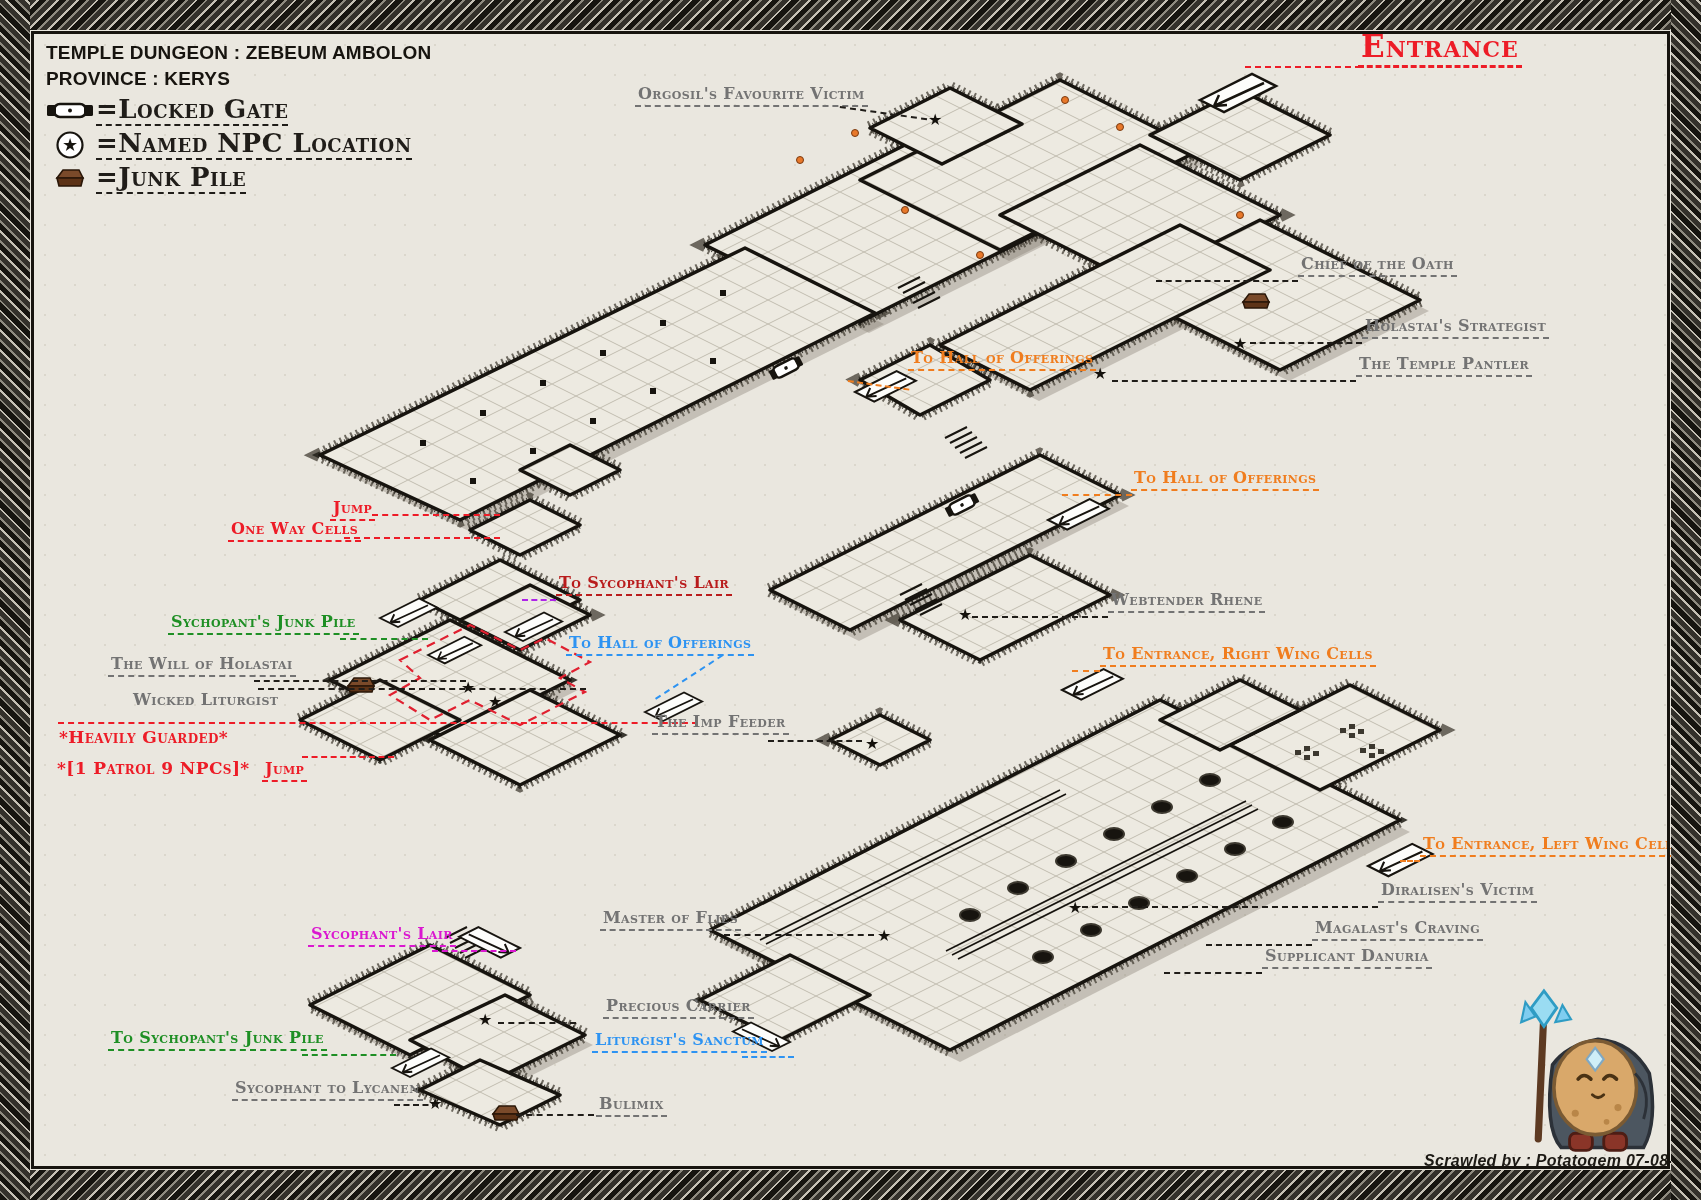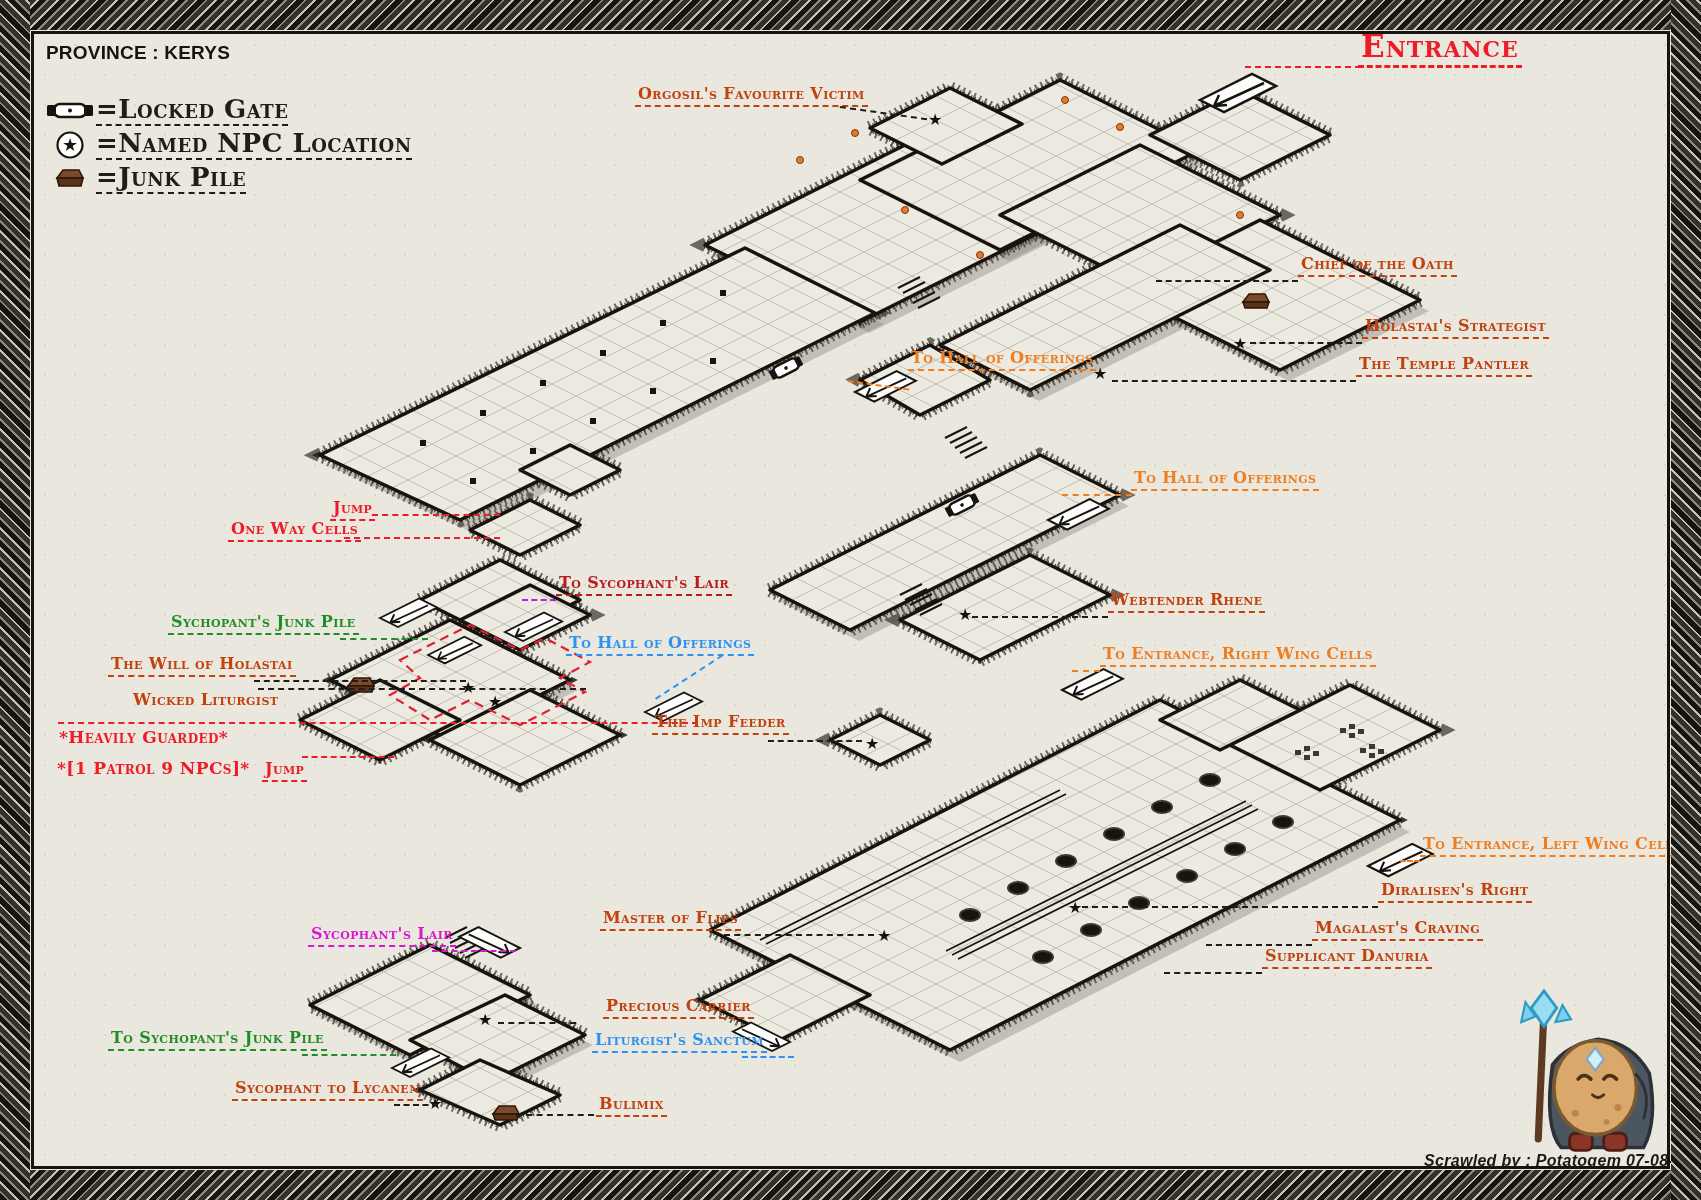--- a/index.html
+++ b/index.html
@@ -22,21 +22,21 @@
   .hatch2{fill:none;stroke:#26231d;stroke-width:7;stroke-dasharray:1 3;opacity:.9;}
   .floor{fill:url(#iso);stroke:#17140f;stroke-width:3.5;stroke-linejoin:round;}
   .pillar{fill:#17140f;}
   .rpillar{fill:#17140f;stroke:#3c382f;stroke-width:2;}
   .rail{stroke:#17140f;stroke-width:1.6;fill:none;}
   .star{font:16px "DejaVu Sans",sans-serif;fill:#14110c;}
   .patrol{fill:none;stroke:#e02030;stroke-width:2.2;stroke-dasharray:9 6;}
 
   
   .lbl{position:absolute;font-variant:small-caps;font-weight:700;font-size:16px;
-       letter-spacing:.4px;color:#c2410c;white-space:nowrap;line-height:1.05;
+       letter-spacing:.4px;color:#737373;white-space:nowrap;line-height:1.05;
        border-bottom:2.5px dashed currentColor;padding:0 3px 2px 3px;}
   .nou{border-bottom:none;}
   .big{font-size:31px;letter-spacing:1px;border-bottom-width:3px;}
   .c-red{color:#ed1c27;text-align:right;}
   .c-orange{color:#f07d1e;}
   .c-green{color:#1e8f24;}
   .c-purple{color:#b91c1c;}
   .c-magenta{color:#da18d0;text-align:center;}
   .c-blue{color:#2d93f2;}
   .ld{position:absolute;height:0;border-top:2.5px dashed #201d19;transform-origin:left top;}
@@ -305,20 +305,21 @@
         <text class="star" x="488" y="707">★</text>
       <text class="star" x="877" y="941">★</text>
         <text class="star" x="1068" y="913">★</text>
       <text class="star" x="478" y="1025">★</text>
         <text class="star" x="428" y="1109">★</text>
       <text class="star" x="865" y="749">★</text>
     </g>
   </svg>
 
   <div class="titleblock">
+    <div>TEMPLE DUNGEON : ZEBEUM AMBOLON</div>
     <div>PROVINCE : KERYS</div>
   </div>
 
   <div class="legend">
     <div class="legrow">
       <span class="legicon">
         <svg width="46" height="20" viewBox="0 0 46 20">
           <rect x="7" y="3" width="32" height="13" rx="6" fill="#fff" stroke="#17140f" stroke-width="2.6"></rect>
           <circle cx="23" cy="9.5" r="2" fill="#17140f"></circle>
           <rect x="0" y="4" width="9" height="11" rx="1.5" fill="#17140f"></rect>
@@ -402,21 +403,21 @@
 
   <div class="lbl" style="left:652px;top:714px">The Imp Feeder</div>
   <i class="ld" style="left:768px;top:740px;width:94px"></i>
 
   <div class="lbl c-orange" style="left:1100px;top:646px">To Entrance, Right Wing Cells</div>
   <i class="ld c-orange" style="left:1072px;top:670px;width:28px"></i>
 
   <div class="lbl c-orange" style="left:1420px;top:836px">To Entrance, Left Wing Cells</div>
   <i class="ld c-orange" style="left:1400px;top:860px;width:20px"></i>
 
-  <div class="lbl" style="left:1378px;top:882px">Diralisen's Right</div>
+  <div class="lbl" style="left:1378px;top:882px">Diralisen's Victim</div>
   <i class="ld" style="left:1082px;top:906px;width:296px"></i>
 
   <div class="lbl" style="left:1312px;top:920px">Magalast's Craving</div>
   <i class="ld" style="left:1206px;top:944px;width:106px"></i>
 
   <div class="lbl" style="left:1262px;top:948px">Supplicant Danuria</div>
   <i class="ld" style="left:1164px;top:972px;width:98px"></i>
 
   <div class="lbl" style="left:600px;top:910px">Master of Flies</div>
   <i class="ld" style="left:724px;top:934px;width:150px"></i>

